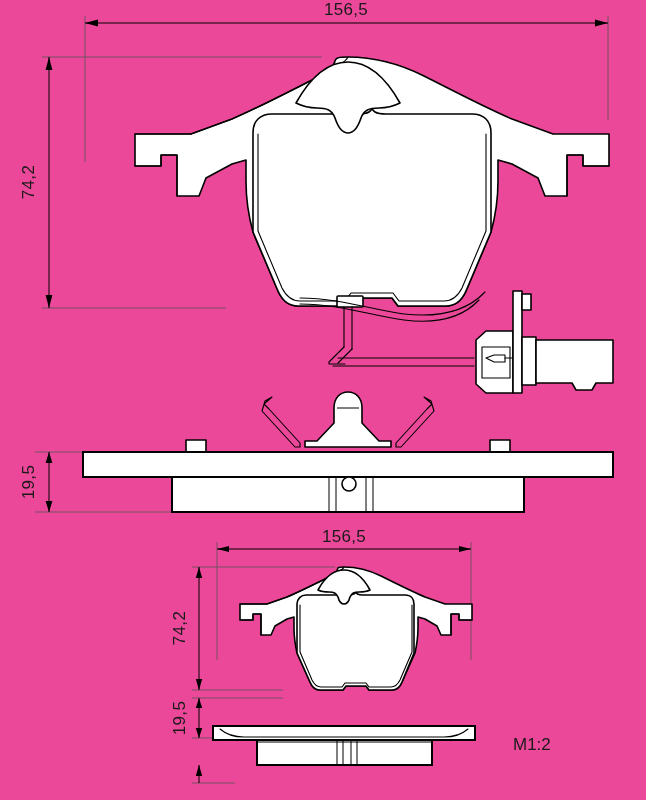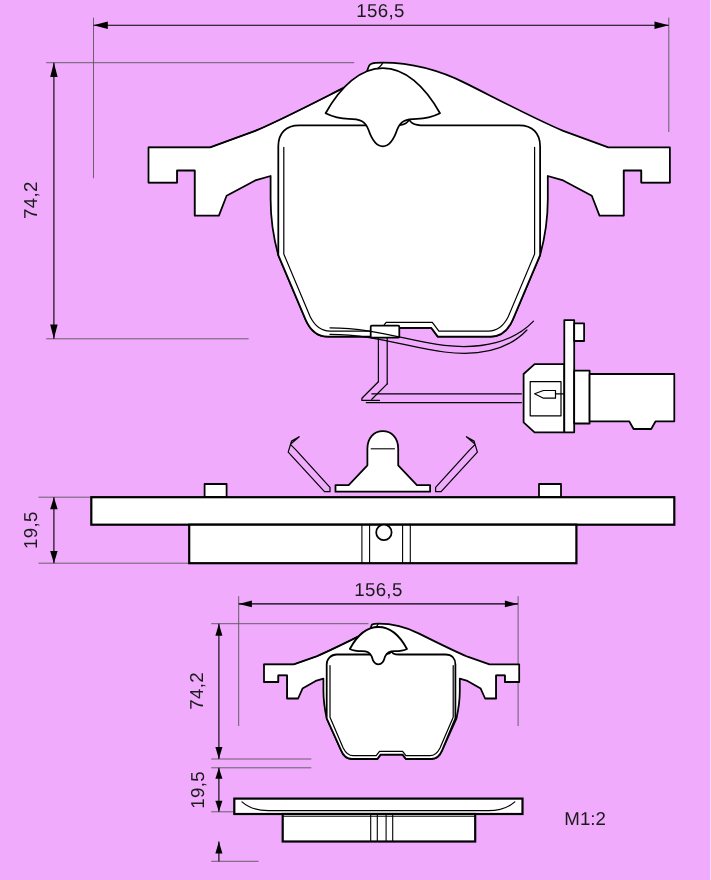--- a/index.html
+++ b/index.html
@@ -7,21 +7,21 @@
     padding: 0;
     background: #ffffff;
   }
   body {
     font-family: "Liberation Sans", sans-serif;
   }
   #drawing-root {
     position: relative;
     width: 646px;
     height: 800px;
-    background: #f0abfc;
+    background: #ec4899;
     overflow: hidden;
   }
   svg#tech-drawing {
     display: block;
     width: 646px;
     height: 800px;
   }
   .outline {
     fill: #ffffff;
     stroke: #000000;

